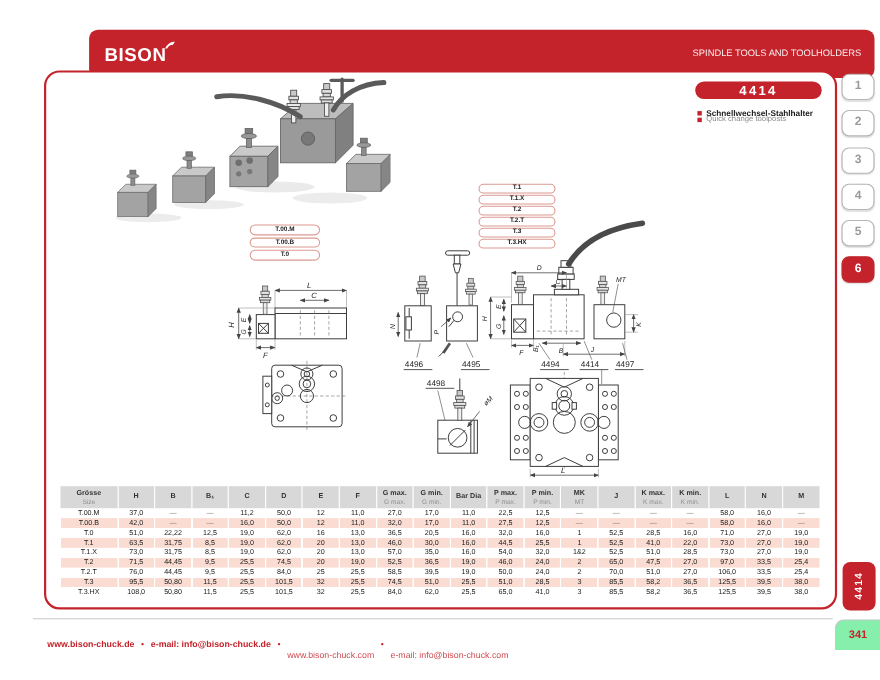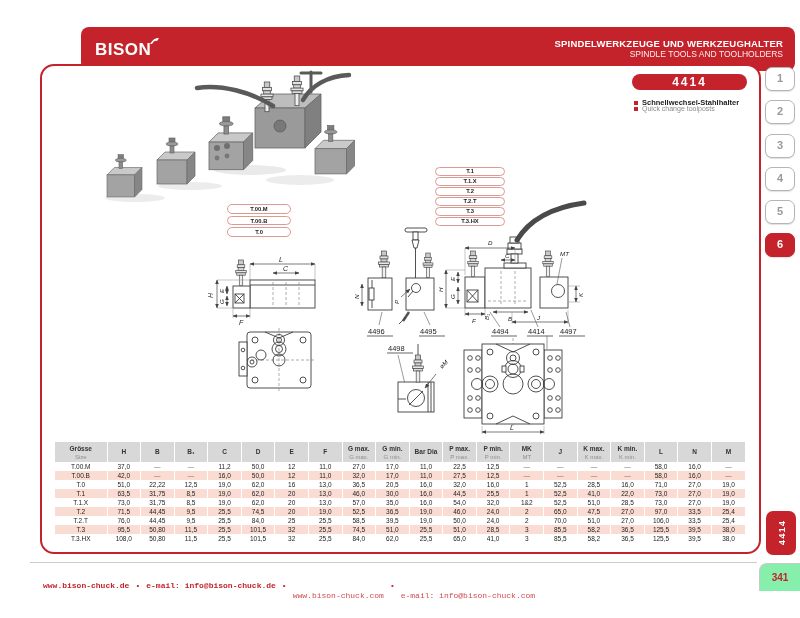--- a/index.html
+++ b/index.html
@@ -73,38 +73,37 @@
   .chapter-tab{ left:766px; top:511px; width:30px; height:44px; background:var(--accent); border-radius:7px;
     color:#fff; display:flex; align-items:center; justify-content:center; }
   .chapter-tab span{ writing-mode:vertical-rl; transform:rotate(180deg); font-size:9.5px; font-weight:bold; letter-spacing:1px; }
 
   .page-number{ left:759px; top:563px; width:41px; height:28px; border-top:1px solid #c9c9c9;
     border-left:1px solid #c9c9c9; border-top-left-radius:8px; color:var(--accent); font-weight:bold;
     font-size:10px; line-height:28px; text-align:center; background:#86efac; }
 
   
   .footer-line{ left:30px; top:562px; width:727px; height:1px; background:#ccc; }
-  .footer{ left:43px; top:571px; font-size:8px; color:var(--accent); display:flex; gap:6px; align-items:center;font-family:Liberation Mono, monospace; }
+  .footer{ left:43px; top:571px; font-size:8px; color:var(--accent); display:flex; gap:6px; align-items:center; }
   .footer .strong{ font-weight:bold; }
   .footer .light{ opacity:.82;margin-top:20px; }
 </style>
 </head>
 <body>
 
 <div class="page">
 
   <div class="abs header-bar">
     <div class="logo">
       <span>BISON</span>
       <svg width="10" height="8" viewBox="0 0 10 8">
         <path d="M0,7 Q4,0 9,1 L7,4 Q4,3 2,7 Z" fill="#fff"></path>
       </svg>
     </div>
     <div class="titles">
-      <div class="title-de">SPINDELWERKZEUGE UND WERKZEUGHALTER</div>
       <div class="title-en">SPINDLE TOOLS AND TOOLHOLDERS</div>
     </div>
   </div>
 
   <div class="abs content-box"></div>
 
   <svg class="abs" style="left:105px; top:70px;" width="250" height="138" viewBox="0 0 250 138">
     <defs>
       <marker id="arw" viewBox="0 0 10 10" refX="9" refY="5" markerWidth="7" markerHeight="7" orient="auto-start-reverse">
         <path d="M0,1 L10,5 L0,9 z" fill="#444"></path>

